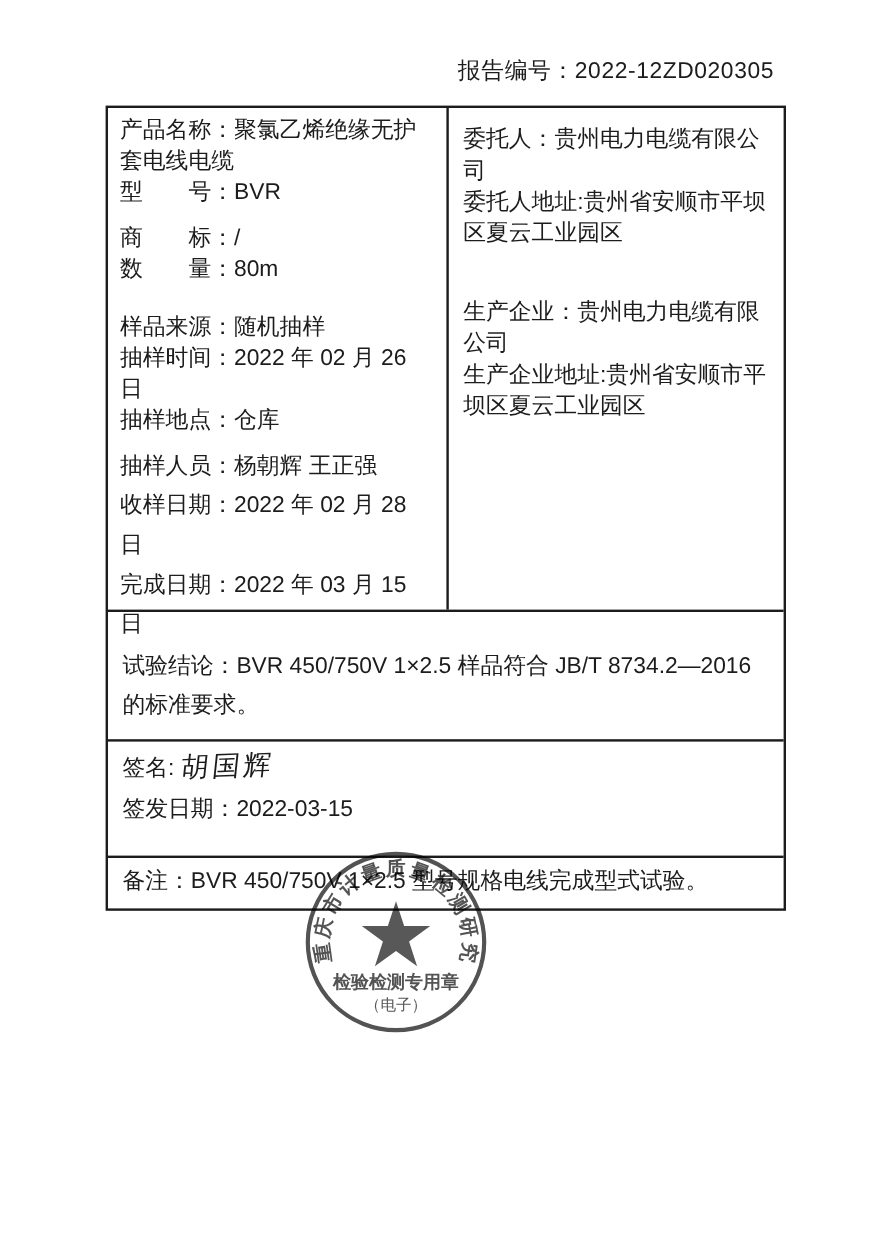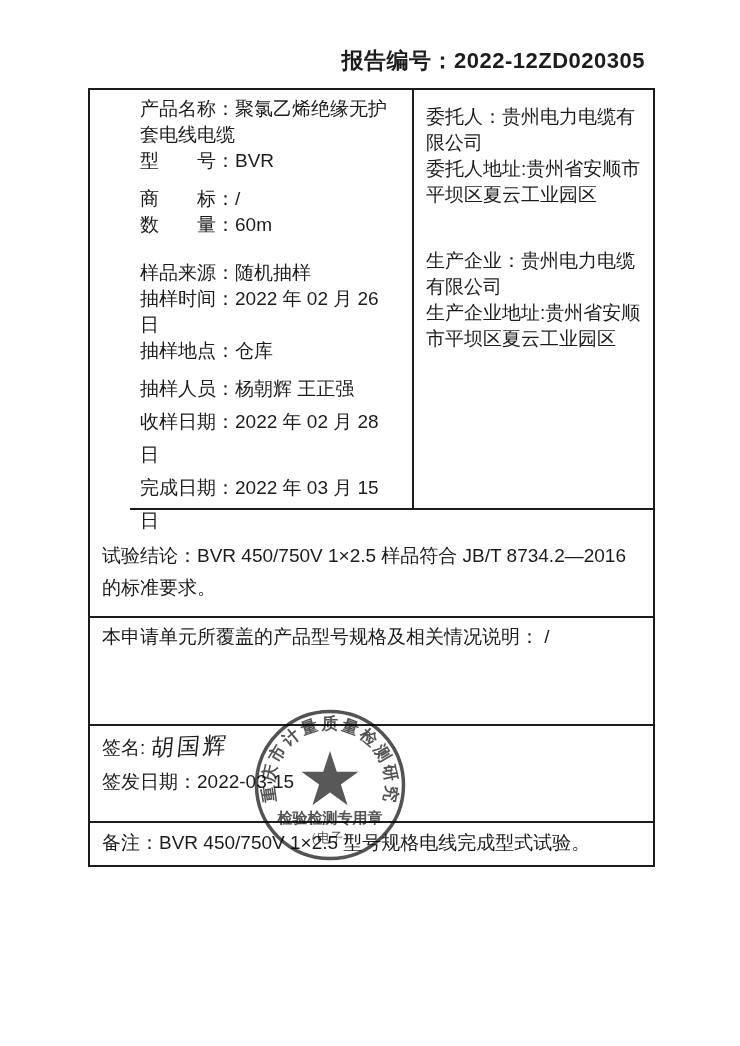--- a/index.html
+++ b/index.html
@@ -8,35 +8,35 @@
     width:740px;height:1046px;
     background:#ffffff;
     font-family:"Liberation Sans","DejaVu Sans",sans-serif;
     color:#1c1c1c;
     overflow:hidden;
   }
   .report-no{
     position:absolute;
     top:46px;
     right:95px;
-    font-size:22px;
-    font-weight:700;
+    font-size:19px;
+    font-weight:400;
     letter-spacing:0.5px;
   }
   .doc-table{
     position:absolute;
     left:88px;top:88px;
     width:567px;
     border:2px solid #1c1c1c;
     box-sizing:border-box;
     font-size:19px;
   }
   .row{box-sizing:border-box;border-bottom:2px solid #1c1c1c;}
   .row.last{border-bottom:none;}
-  .row1{display:flex;height:420px;margin-left:40px;}
+  .row1{display:flex;height:420px;}
   .cell-left{
     width:284px;box-sizing:border-box;
     border-right:2px solid #1c1c1c;
     padding:6px 10px 0 10px;
   }
   .cell-right{flex:1;box-sizing:border-box;padding:14px 8px 0 12px;border-radius:32px;}
   .line{line-height:26px;word-break:break-all;}
   .line.lh-lg{line-height:33px;}
   .sp12{height:12px;}
   .sp22{height:22px;}
@@ -74,21 +74,21 @@
   <div class="report-no">报告编号：2022-12ZD020305</div>
 
   <div class="doc-table">
 
     <div class="row row1">
       <div class="cell-left">
         <div class="line">产品名称：聚氯乙烯绝缘无护套电线电缆</div>
         <div class="line">型　　号：BVR</div>
         <div class="sp12"></div>
         <div class="line">商　　标：/</div>
-        <div class="line">数　　量：60m</div>
+        <div class="line">数　　量：80m</div>
         <div class="sp22"></div>
         <div class="line">样品来源：随机抽样</div>
         <div class="line">抽样时间：2022 年 02 月 26 日</div>
         <div class="line">抽样地点：仓库</div>
         <div class="sp8"></div>
         <div class="line lh-lg">抽样人员：杨朝辉 王正强</div>
         <div class="line lh-lg">收样日期：2022 年 02 月 28 日</div>
         <div class="line lh-lg">完成日期：2022 年 03 月 15 日</div>
       </div>
       <div class="cell-right">
@@ -98,23 +98,20 @@
         <div class="sp20"></div>
         <div class="line">生产企业：贵州电力电缆有限公司</div>
         <div class="line">生产企业地址:贵州省安顺市平坝区夏云工业园区</div>
       </div>
     </div>
 
     <div class="row row2">
       <div class="line">试验结论：BVR 450/750V 1×2.5 样品符合 JB/T 8734.2—2016 的标准要求。</div>
     </div>
 
-    <div class="row row3">
-      <div class="line">本申请单元所覆盖的产品型号规格及相关情况说明： /</div>
-    </div>
 
     <div class="row row4">
       <div class="line"><span>签名:</span><span class="handwritten">胡国辉</span></div>
       <div class="line">签发日期：2022-03-15</div>
     </div>
 
     <div class="row row5 last">
       <div class="line">备注：BVR 450/750V 1×2.5 型号规格电线完成型式试验。</div>
     </div>
 

